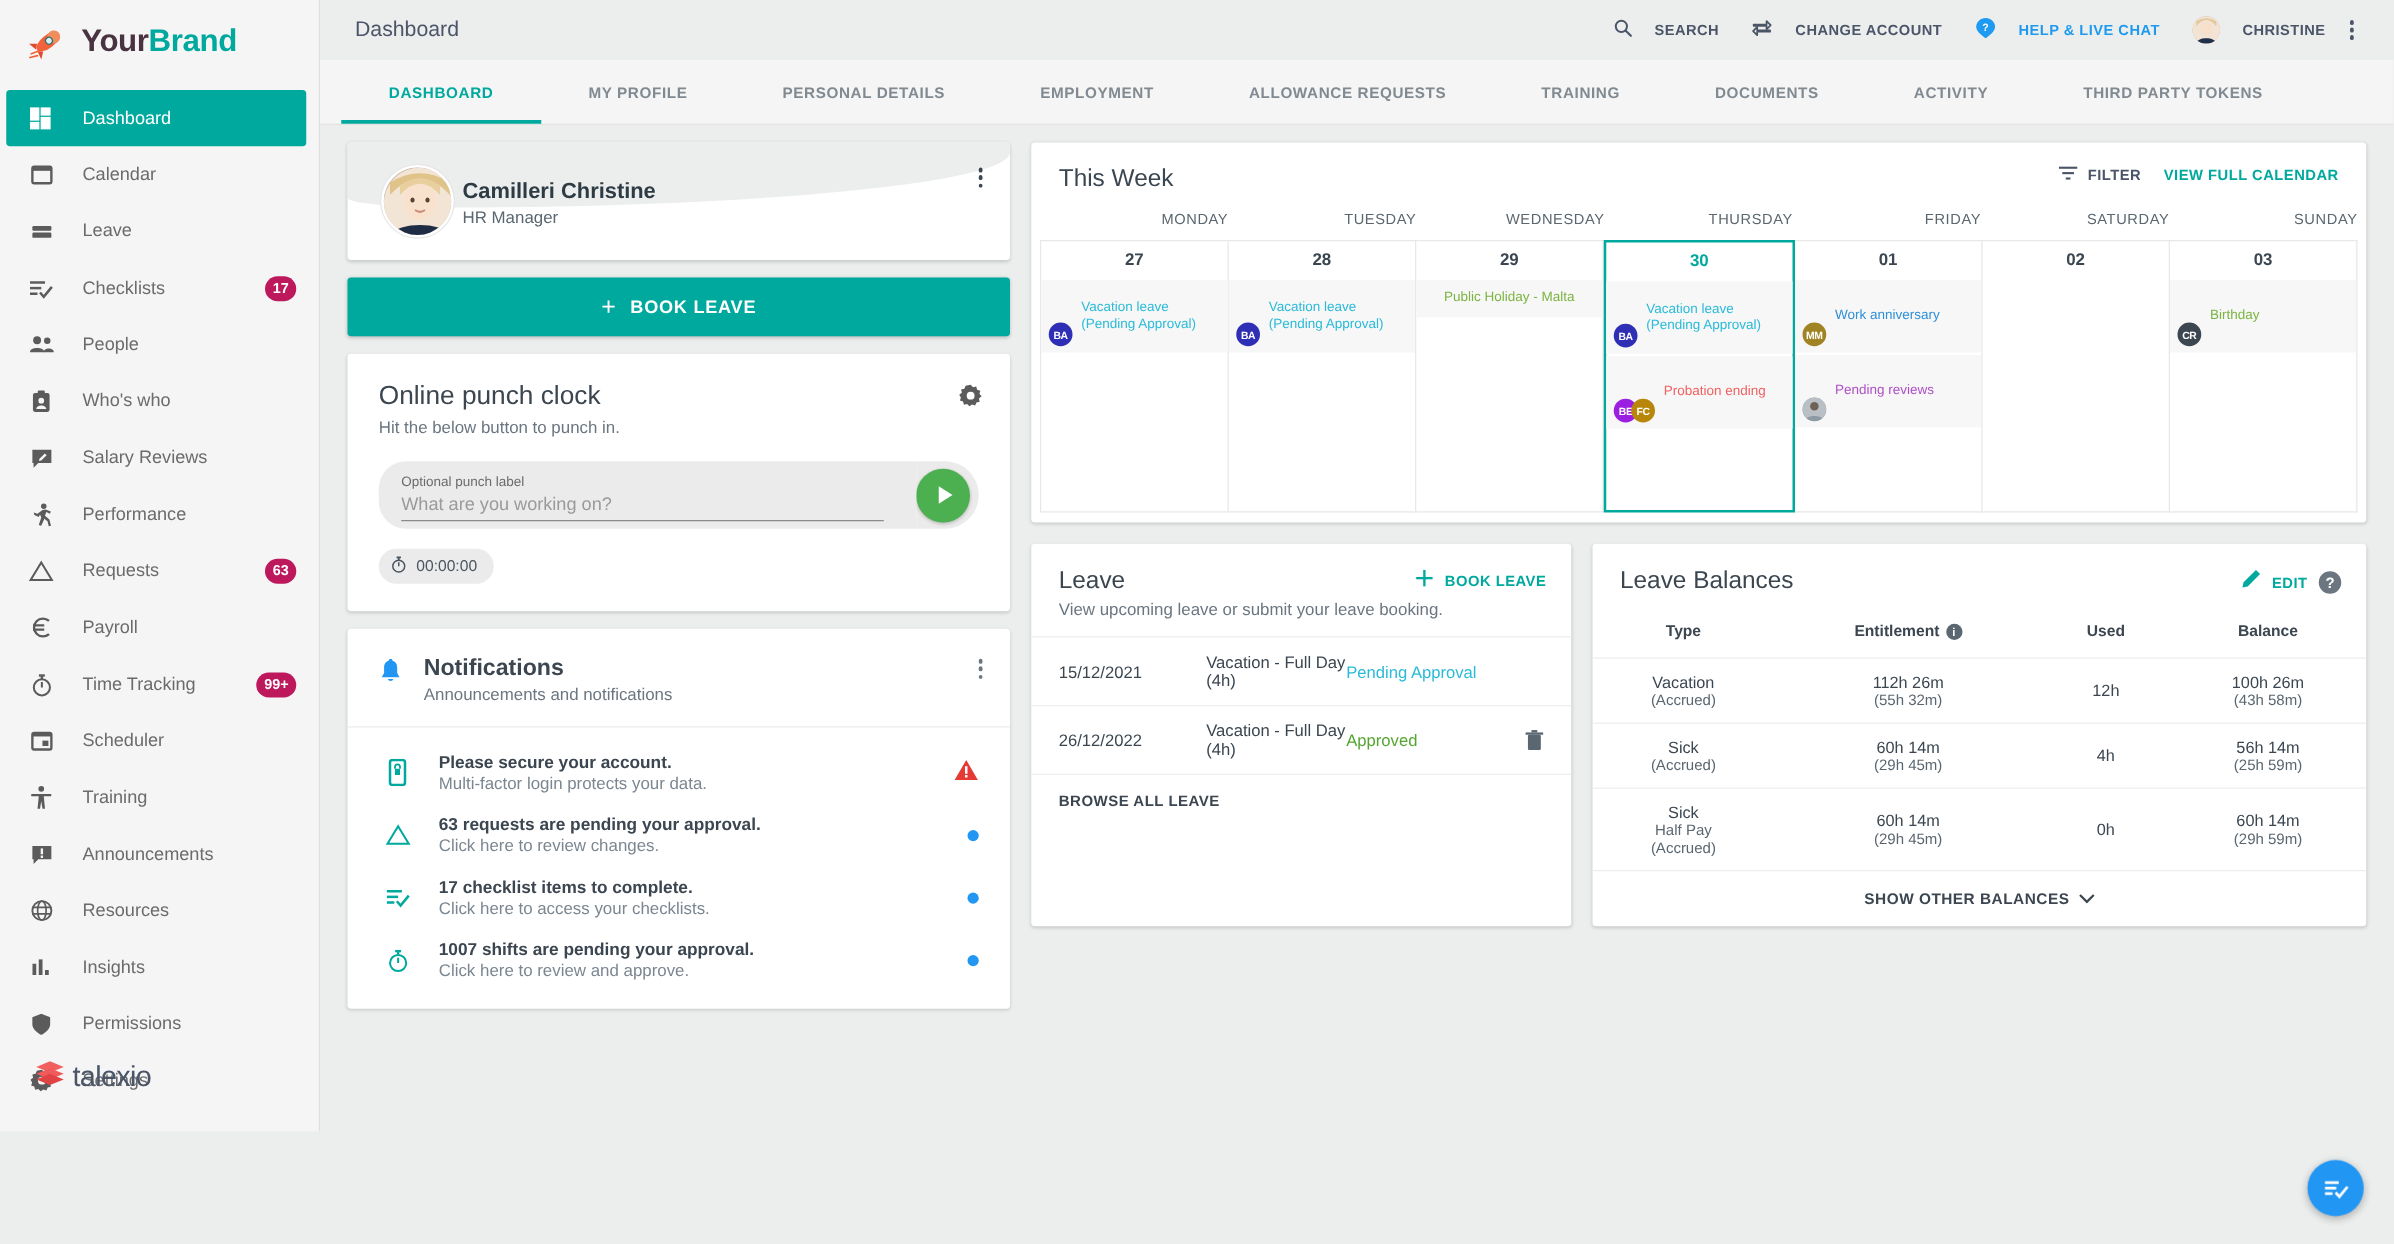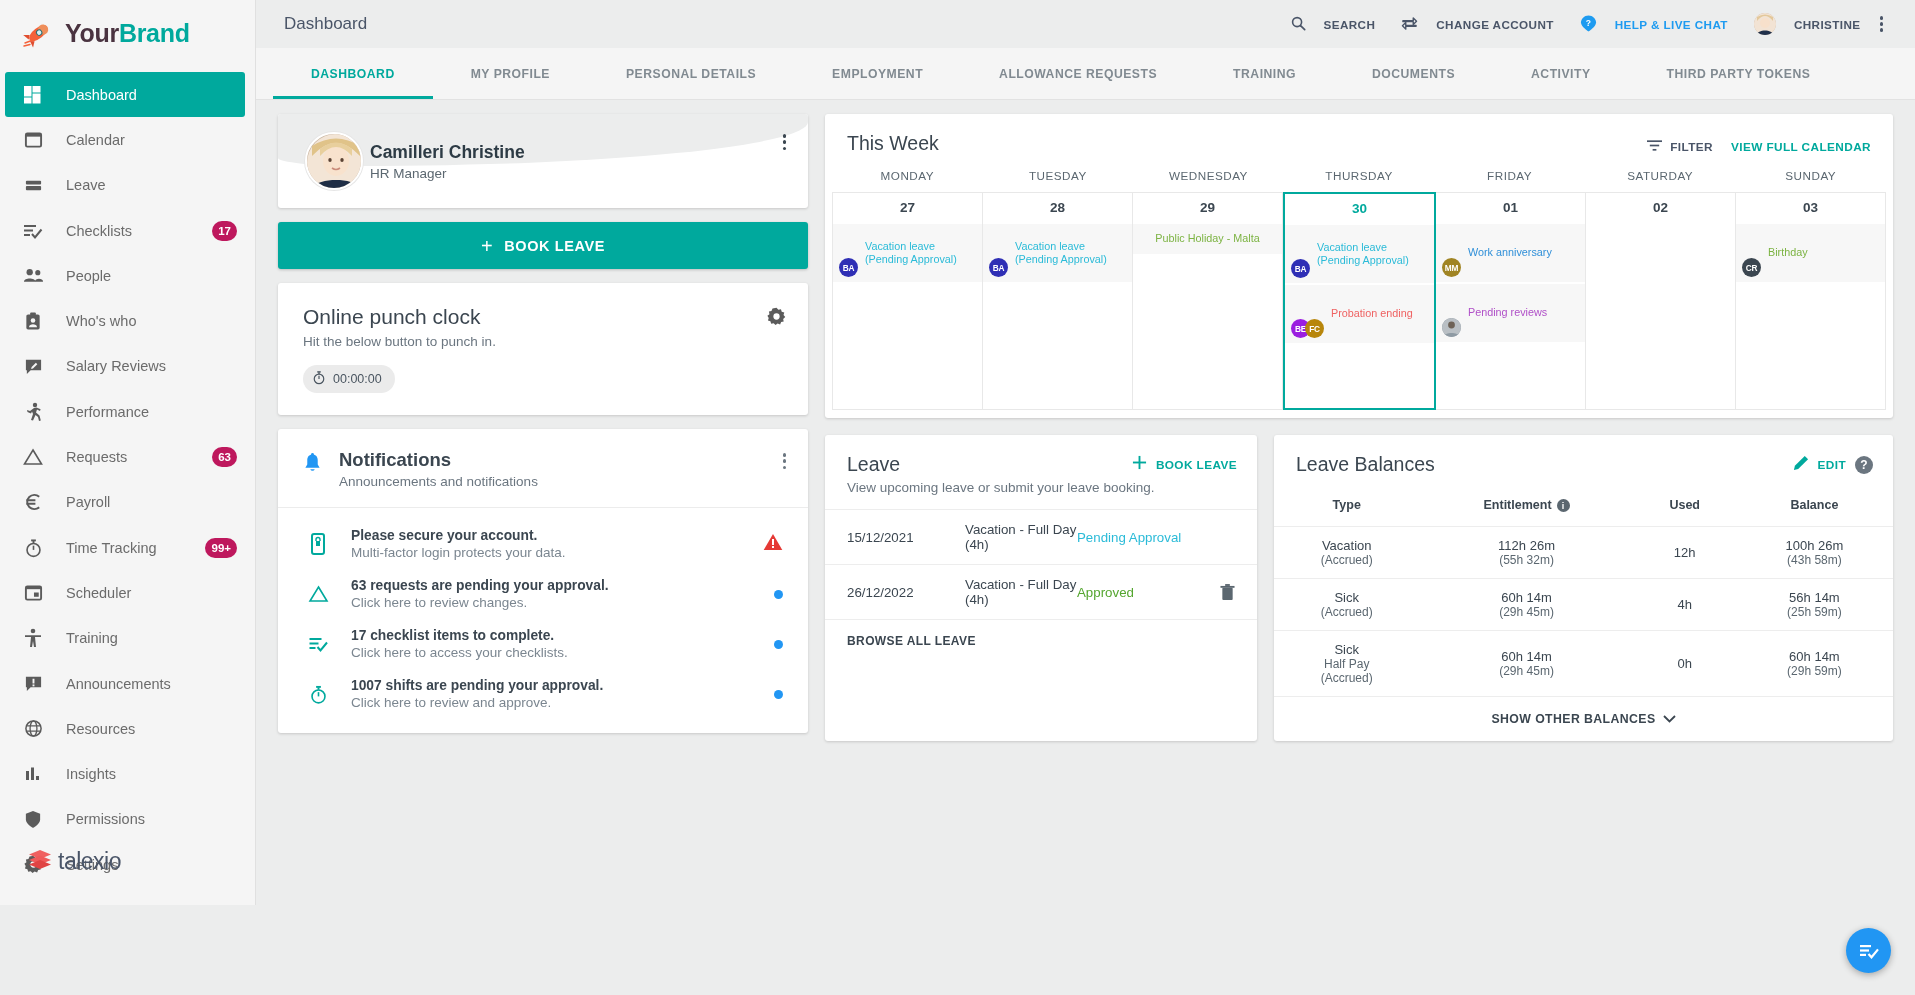--- a/index.html
+++ b/index.html
@@ -147,27 +147,27 @@
   .notif-list { padding: 11px 0 14px 0; }
   .notif-item { display: flex; align-items: center; padding: 9px 25px 9px 25px; cursor: pointer; }
   .notif-ico { width: 30px; flex: 0 0 30px; display: flex; justify-content: center; margin-right: 18px; }
   .notif-texts { flex: 1; }
   .notif-line1 { font-size: 13.8px; color: #3b4650; font-weight: bold; }
   .notif-line2 { font-size: 13.5px; color: #7b8690; margin-top: 2px; }
   .dot-blue { width: 9px; height: 9px; border-radius: 50%; background: #2196f3; }
 
   
   .week-card { padding: 0; }
-  .week-head { display: flex; align-items: flex-end; padding: 18px 22px 14px 22px; }
+  .week-head { display: flex; align-items: flex-start; padding: 18px 22px 14px 22px; }
   .week-title { font-size: 19.5px; color: #3b4650; }
   .week-actions { margin-left: auto; display: flex; align-items: center; gap: 18px; }
   .week-filter { display: flex; align-items: center; gap: 8px; font-size: 11.8px; font-weight: bold; color: #4a5568; letter-spacing: 0.4px; cursor: pointer; }
   .week-viewfull { font-size: 11.8px; font-weight: bold; color: #00a99d; letter-spacing: 0.4px; cursor: pointer; }
   .week-daynames { display: flex; padding: 0 7px 10px 7px; }
-  .week-dayname { flex: 1; text-align: center; font-size: 11.7px; color: #5b6770; letter-spacing: 0.5px; }
+  .week-dayname { flex: 1; text-align: right; font-size: 11.7px; color: #5b6770; letter-spacing: 0.5px; }
   .week-grid { display: flex; padding: 0 7px 8px 7px; }
   .week-col { flex: 1; border-right: 1px solid #e8e8e8; border-top: 1px solid #e8e8e8; border-bottom:1px solid #e8e8e8; min-height: 218px; }
   .week-col:first-child { border-left: 1px solid #e8e8e8; }
   .week-col.today { border: 2px solid #00a99d; }
   .week-daynum { text-align: center; font-size: 13.5px; font-weight: bold; color: #3b4650; padding: 7px 0 9px 0; }
   .week-col.today .week-daynum { color: #00a99d; }
   .week-ev { background: #f7f7f7; display: flex; align-items: center; gap: 7px; padding: 5px 6px; margin-bottom: 2px; min-height: 30px; cursor: pointer; }
   .ev-av { width: 19px; height: 19px; min-width:19px; border-radius: 50%; color: #fff; font-size: 8.3px; font-weight: bold; display: flex; align-items: center; justify-content: center; letter-spacing:-0.2px;margin-top:29px;}
   .ev-av.img { background: #8f9ba5; overflow:hidden; }
   .ev-txt { font-size: 10.8px; line-height: 1.25; }
@@ -543,20 +543,29 @@
 
         <div class="card punch-card">
           <div class="punch-title">Online punch clock</div>
           <div class="punch-sub">Hit the below button to punch in.</div>
           <div class="gear-btn">
             <svg width="19" height="19" viewBox="0 0 20 20">
                 <path d="M10 0.8 L12 3 L14.7 2.3 L15.5 5 L18.2 5.8 L17.4 8.5 L19.2 10.6 L17 12.5 L17.6 15.2 L14.9 15.8 L13.8 18.4 L11.2 17.4 L9 19 L7 17 L4.4 17.7 L3.6 15 L1 14.2 L1.8 11.5 L0.4 9.3 L2.6 7.5 L2 4.8 L4.7 4.2 L5.8 1.6 Z" fill="#5b5b5b"></path>
                 <circle cx="10" cy="10" r="3.3" fill="#fff"></circle>
               </svg>
           </div>
+          <div class="punch-row">
+            <div class="punch-field">
+              <div class="punch-label">Optional punch label</div>
+              <input class="punch-input" type="text" value="" placeholder="What are you working on?" style="">
+            </div>
+            <div class="punch-play-wrap">
+              <div class="punch-play"></div>
+            </div>
+          </div>
           <div class="punch-timer">
             <span><svg width="14" height="15" viewBox="0 0 20 20">
                   <circle cx="10" cy="12" r="6.8" fill="none" stroke="#4a5560" stroke-width="1.7"></circle>
                   <path d="M10 12 V7.5" stroke="#4a5560" stroke-width="1.7"></path>
                   <rect x="7.5" y="1" width="5" height="2" fill="#4a5560"></rect>
                   <rect x="9" y="2.5" width="2" height="2.5" fill="#4a5560"></rect>
                 </svg></span>
             <span>00:00:00</span>
           </div>
         </div>

